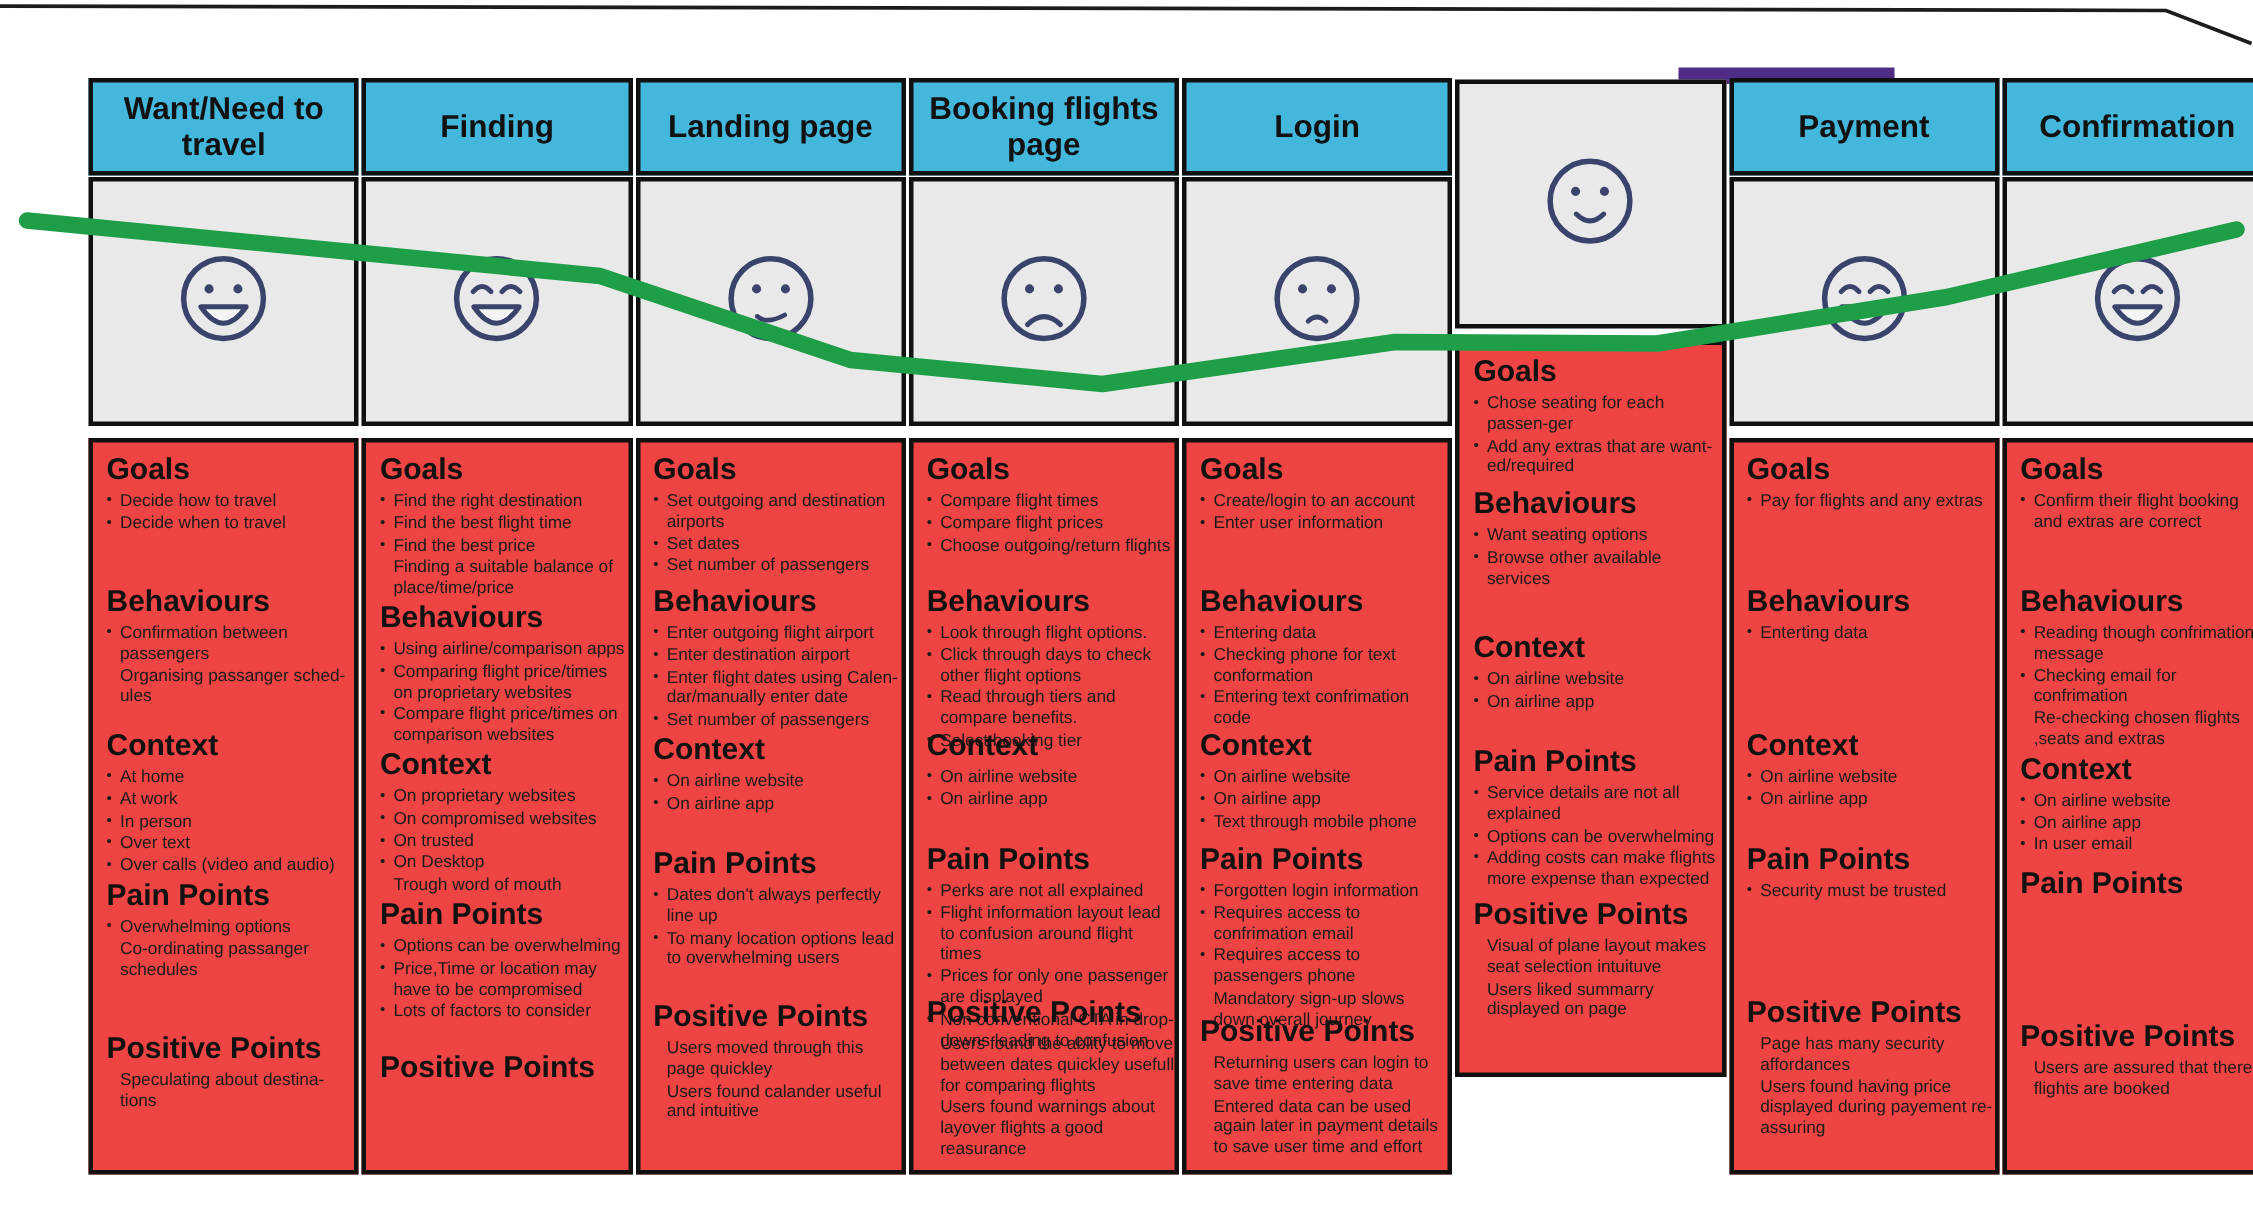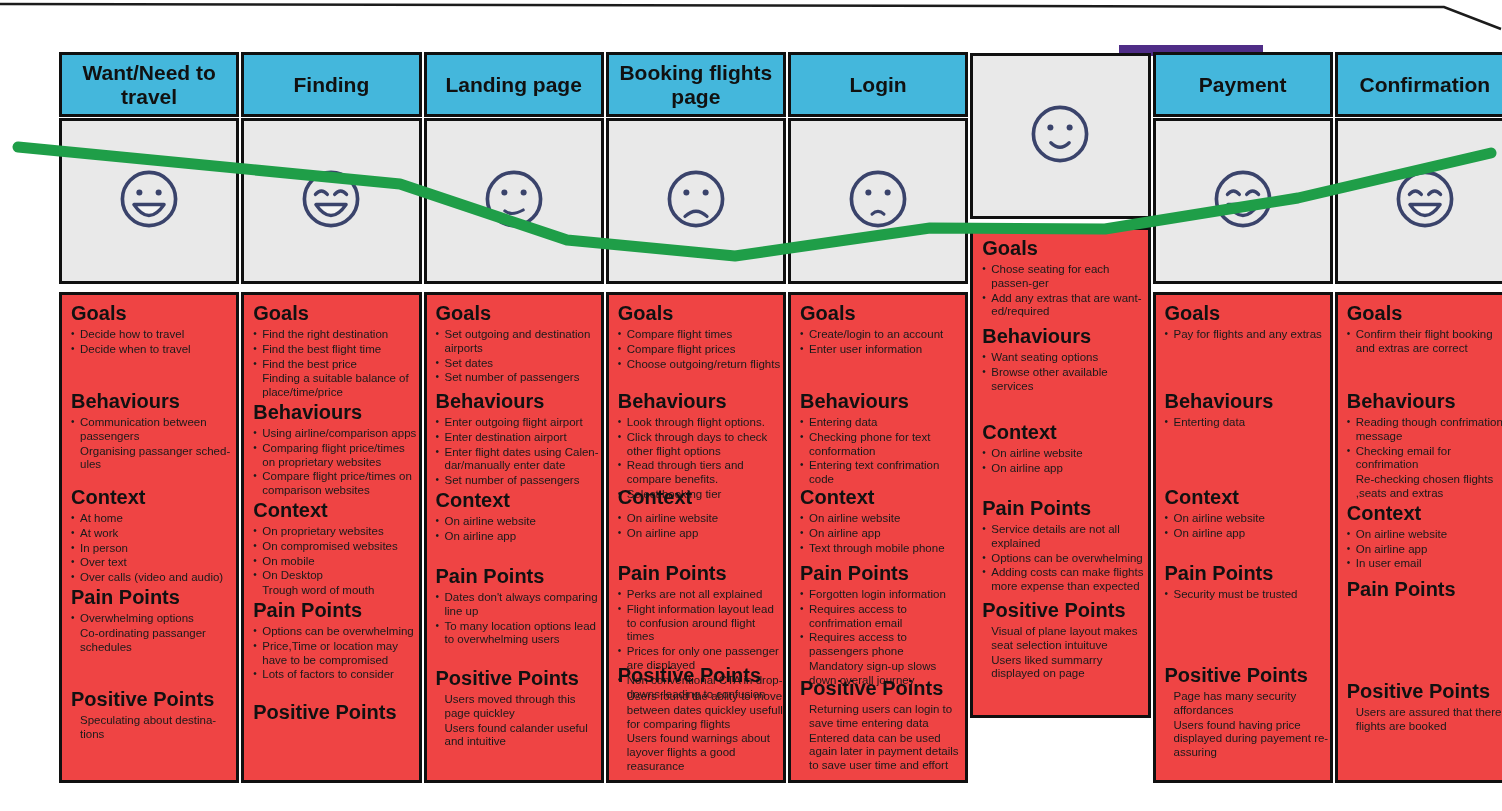--- a/index.html
+++ b/index.html
@@ -54,21 +54,21 @@
             </div>
             <div class="item">
               <span class="bt">•</span>
               <span class="tx">Decide when to travel</span>
             </div>
           </div>
           <div class="sec sec-1">
             <h3>Behaviours</h3>
             <div class="item">
               <span class="bt">•</span>
-              <span class="tx">Communication between passengers</span>
+              <span class="tx">Confirmation between passengers</span>
             </div>
             <div class="item">
               <span class="bt"></span>
               <span class="tx">Organising passanger sched-ules</span>
             </div>
           </div>
           <div class="sec sec-2">
             <h3>Context</h3>
             <div class="item">
               <span class="bt">•</span>
@@ -161,21 +161,21 @@
             <div class="item">
               <span class="bt">•</span>
               <span class="tx">On proprietary websites</span>
             </div>
             <div class="item">
               <span class="bt">•</span>
               <span class="tx">On compromised websites</span>
             </div>
             <div class="item">
               <span class="bt">•</span>
-              <span class="tx">On mobile</span>
+              <span class="tx">On trusted</span>
             </div>
             <div class="item">
               <span class="bt">•</span>
               <span class="tx">On Desktop</span>
             </div>
             <div class="item">
               <span class="bt"></span>
               <span class="tx">Trough word of mouth</span>
             </div>
           </div>
@@ -252,21 +252,21 @@
             </div>
             <div class="item">
               <span class="bt">•</span>
               <span class="tx">On airline app</span>
             </div>
           </div>
           <div class="sec sec-3">
             <h3>Pain Points</h3>
             <div class="item">
               <span class="bt">•</span>
-              <span class="tx">Dates don't always comparing line up</span>
+              <span class="tx">Dates don't always perfectly line up</span>
             </div>
             <div class="item">
               <span class="bt">•</span>
               <span class="tx">To many location options lead to overwhelming users</span>
             </div>
           </div>
           <div class="sec sec-4">
             <h3>Positive Points</h3>
             <div class="item">
               <span class="bt"></span>

